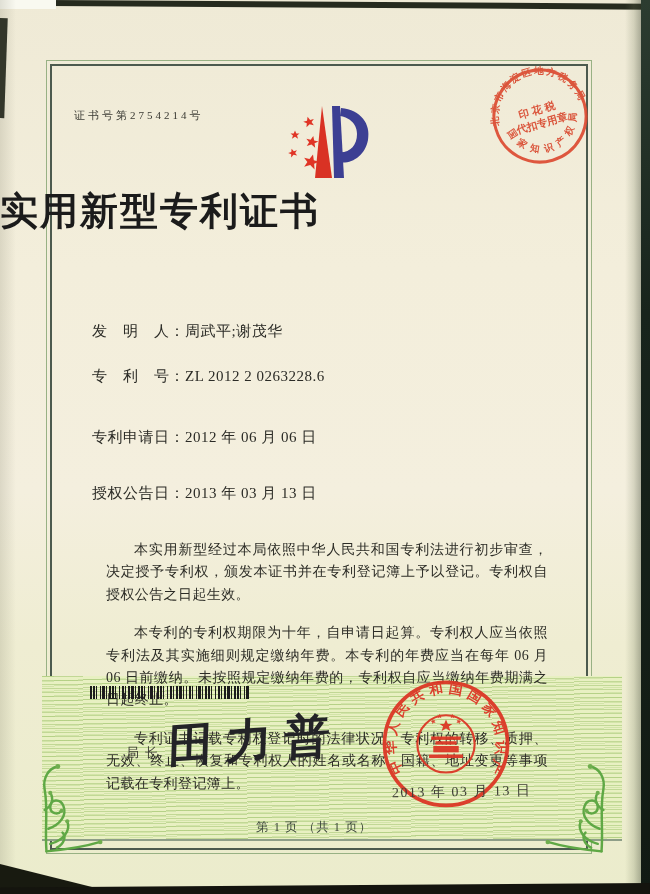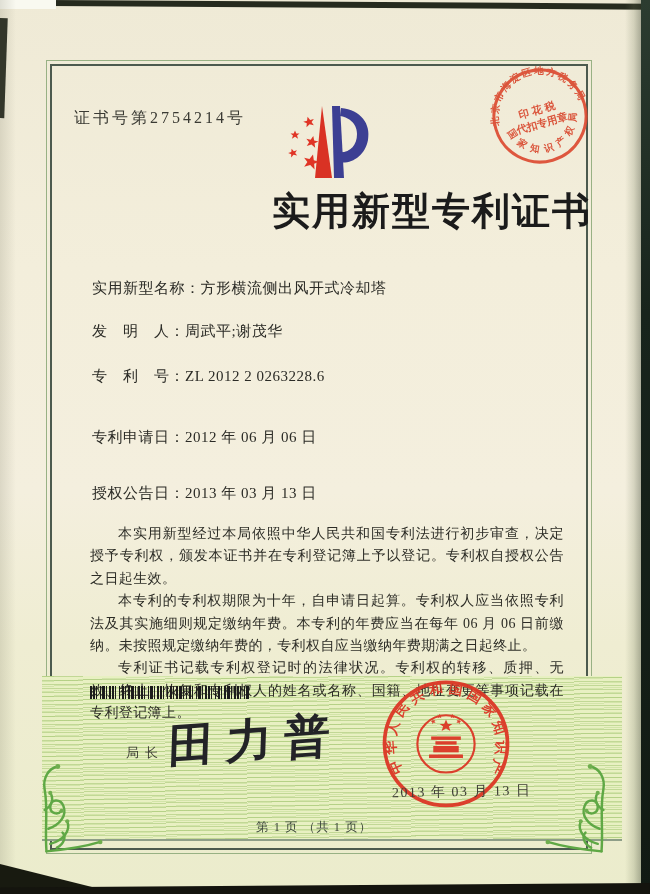--- a/index.html
+++ b/index.html
@@ -26,30 +26,30 @@
   .band{position:absolute;left:42px;top:676px;width:580px;height:165px;
     background-color:#e8f0c2;
     background-image:repeating-linear-gradient(179.3deg,rgba(146,186,94,.45) 0 1px,rgba(0,0,0,0) 1px 4px),
                      repeating-linear-gradient(177.6deg,rgba(160,200,110,.30) 0 1px,rgba(0,0,0,0) 1px 5px);
     border-bottom:2px solid #8e9e88;}
 
   .ornament{position:absolute;width:66px;height:96px;}
   .ornament.left{left:38px;top:760px;}
   .ornament.right{left:544px;top:760px;transform:scaleX(-1);}
 
-  .cert-no{position:absolute;left:74px;top:108px;font-size:16px;letter-spacing:3px;color:#3a3a33;}
+  .cert-no{position:absolute;left:74px;top:108px;font-size:11px;letter-spacing:3px;color:#3a3a33;}
   .logo{position:absolute;left:268px;top:102px;width:104px;height:84px;}
-  .doc-title{position:absolute;left:0;top:186px;width:592px;text-align:right;
+  .doc-title{position:absolute;left:0;top:186px;width:592px;text-align:left;
     font-size:38px;font-weight:bold;letter-spacing:2px;color:#1b1b1b;}
 
   .field{position:absolute;left:92px;font-size:15px;color:#2b2b26;letter-spacing:.5px;white-space:nowrap;}
   .f0{top:279px}.f1{top:322px}.f2{top:367px}.f3{top:428px}.f4{top:457px}.f5{top:484px}
 
   .body-text{position:absolute;left:90px;top:523px;width:474px;color:#2c2c26;}
-  .body-text p{margin:0;font-size:14px;line-height:22.4px;text-indent:2em;text-align:justify;letter-spacing:.4px;}
+  .body-text p{margin:16px;font-size:14px;line-height:22.4px;text-indent:2em;text-align:justify;letter-spacing:.4px;}
 
   .barcode{position:absolute;left:90px;top:686px;width:160px;height:13px;
     background:repeating-linear-gradient(90deg,#1c1c1c 0 1.5px,rgba(0,0,0,0) 1.5px 2.8px,#1c1c1c 2.8px 5.2px,rgba(0,0,0,0) 5.2px 6.2px,#1c1c1c 6.2px 7.2px,rgba(0,0,0,0) 7.2px 9.6px);}
 
   .director{position:absolute;left:126px;top:744px;font-size:13px;letter-spacing:6px;color:#3c3c34;}
   .signature{position:absolute;left:168px;top:710px;font-size:46px;font-weight:700;letter-spacing:12px;
     color:#232327;transform:rotate(-4deg) skewX(-6deg);font-family:"DejaVu Serif","Liberation Serif",serif;}
 
   .seal-top{position:absolute;left:484px;top:60px;width:112px;height:112px;transform:rotate(-16deg);opacity:.93;}
   .seal-bottom{position:absolute;left:376px;top:676px;width:140px;height:140px;opacity:.95;}
@@ -123,21 +123,20 @@
       <use href="#st" transform="translate(41,20) scale(0.55) rotate(-15)"></use>
       <use href="#st" transform="translate(27,33) scale(0.45)"></use>
       <use href="#st" transform="translate(44,40) scale(0.62) rotate(12)"></use>
       <use href="#st" transform="translate(25,51) scale(0.46) rotate(-18)"></use>
       <use href="#st" transform="translate(43,60) scale(0.78) rotate(15)"></use>
     </g>
   </svg>
 
   <div class="doc-title" data-name="certificate-title">实用新型专利证书</div>
 
-  <div class="field f0" data-name="field-utility-model-name"><span data-name="field-label">实用新型名称：</span><span data-name="field-value">方形横流侧出风开式冷却塔</span></div>
   <div class="field f1" data-name="field-inventor"><span data-name="field-label">发　明　人：</span><span data-name="field-value">周武平;谢茂华</span></div>
   <div class="field f2" data-name="field-patent-number"><span data-name="field-label">专　利　号：</span><span data-name="field-value">ZL 2012 2 0263228.6</span></div>
   <div class="field f3" data-name="field-filing-date"><span data-name="field-label">专利申请日：</span><span data-name="field-value">2012 年 06 月 06 日</span></div>
   <div class="field f5" data-name="field-grant-date"><span data-name="field-label">授权公告日：</span><span data-name="field-value">2013 年 03 月 13 日</span></div>
 
   <div class="body-text" data-name="legal-text-block">
     <p data-name="legal-paragraph">本实用新型经过本局依照中华人民共和国专利法进行初步审查，决定授予专利权，颁发本证书并在专利登记簿上予以登记。专利权自授权公告之日起生效。</p>
     <p data-name="legal-paragraph">本专利的专利权期限为十年，自申请日起算。专利权人应当依照专利法及其实施细则规定缴纳年费。本专利的年费应当在每年 06 月 06 日前缴纳。未按照规定缴纳年费的，专利权自应当缴纳年费期满之日起终止。</p>
     <p data-name="legal-paragraph">专利证书记载专利权登记时的法律状况。专利权的转移、质押、无效、终止、恢复和专利权人的姓名或名称、国籍、地址变更等事项记载在专利登记簿上。</p>
   </div>

